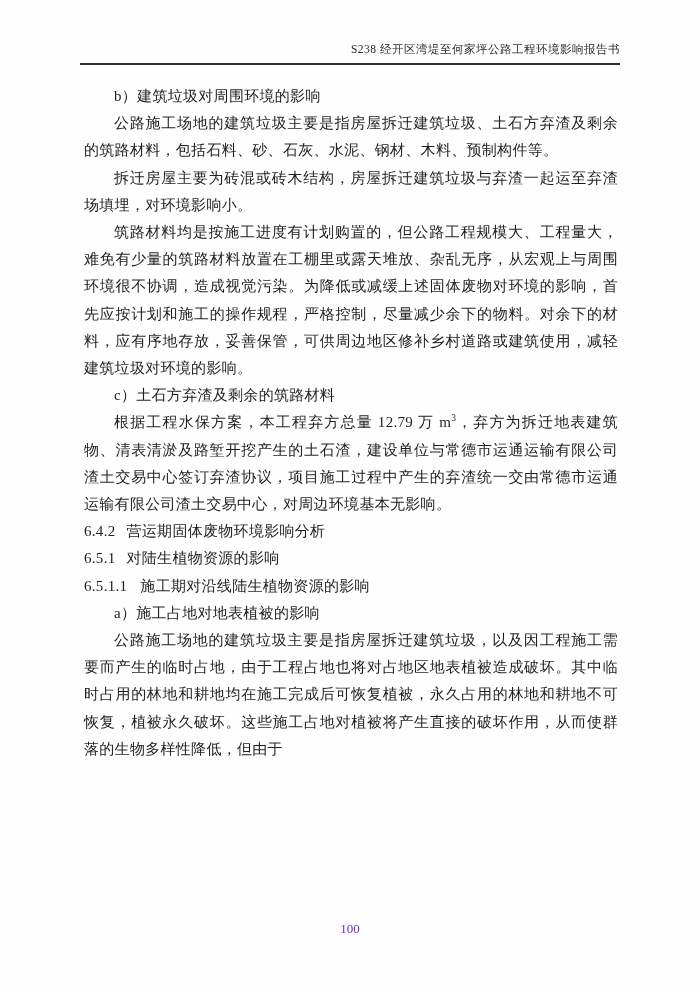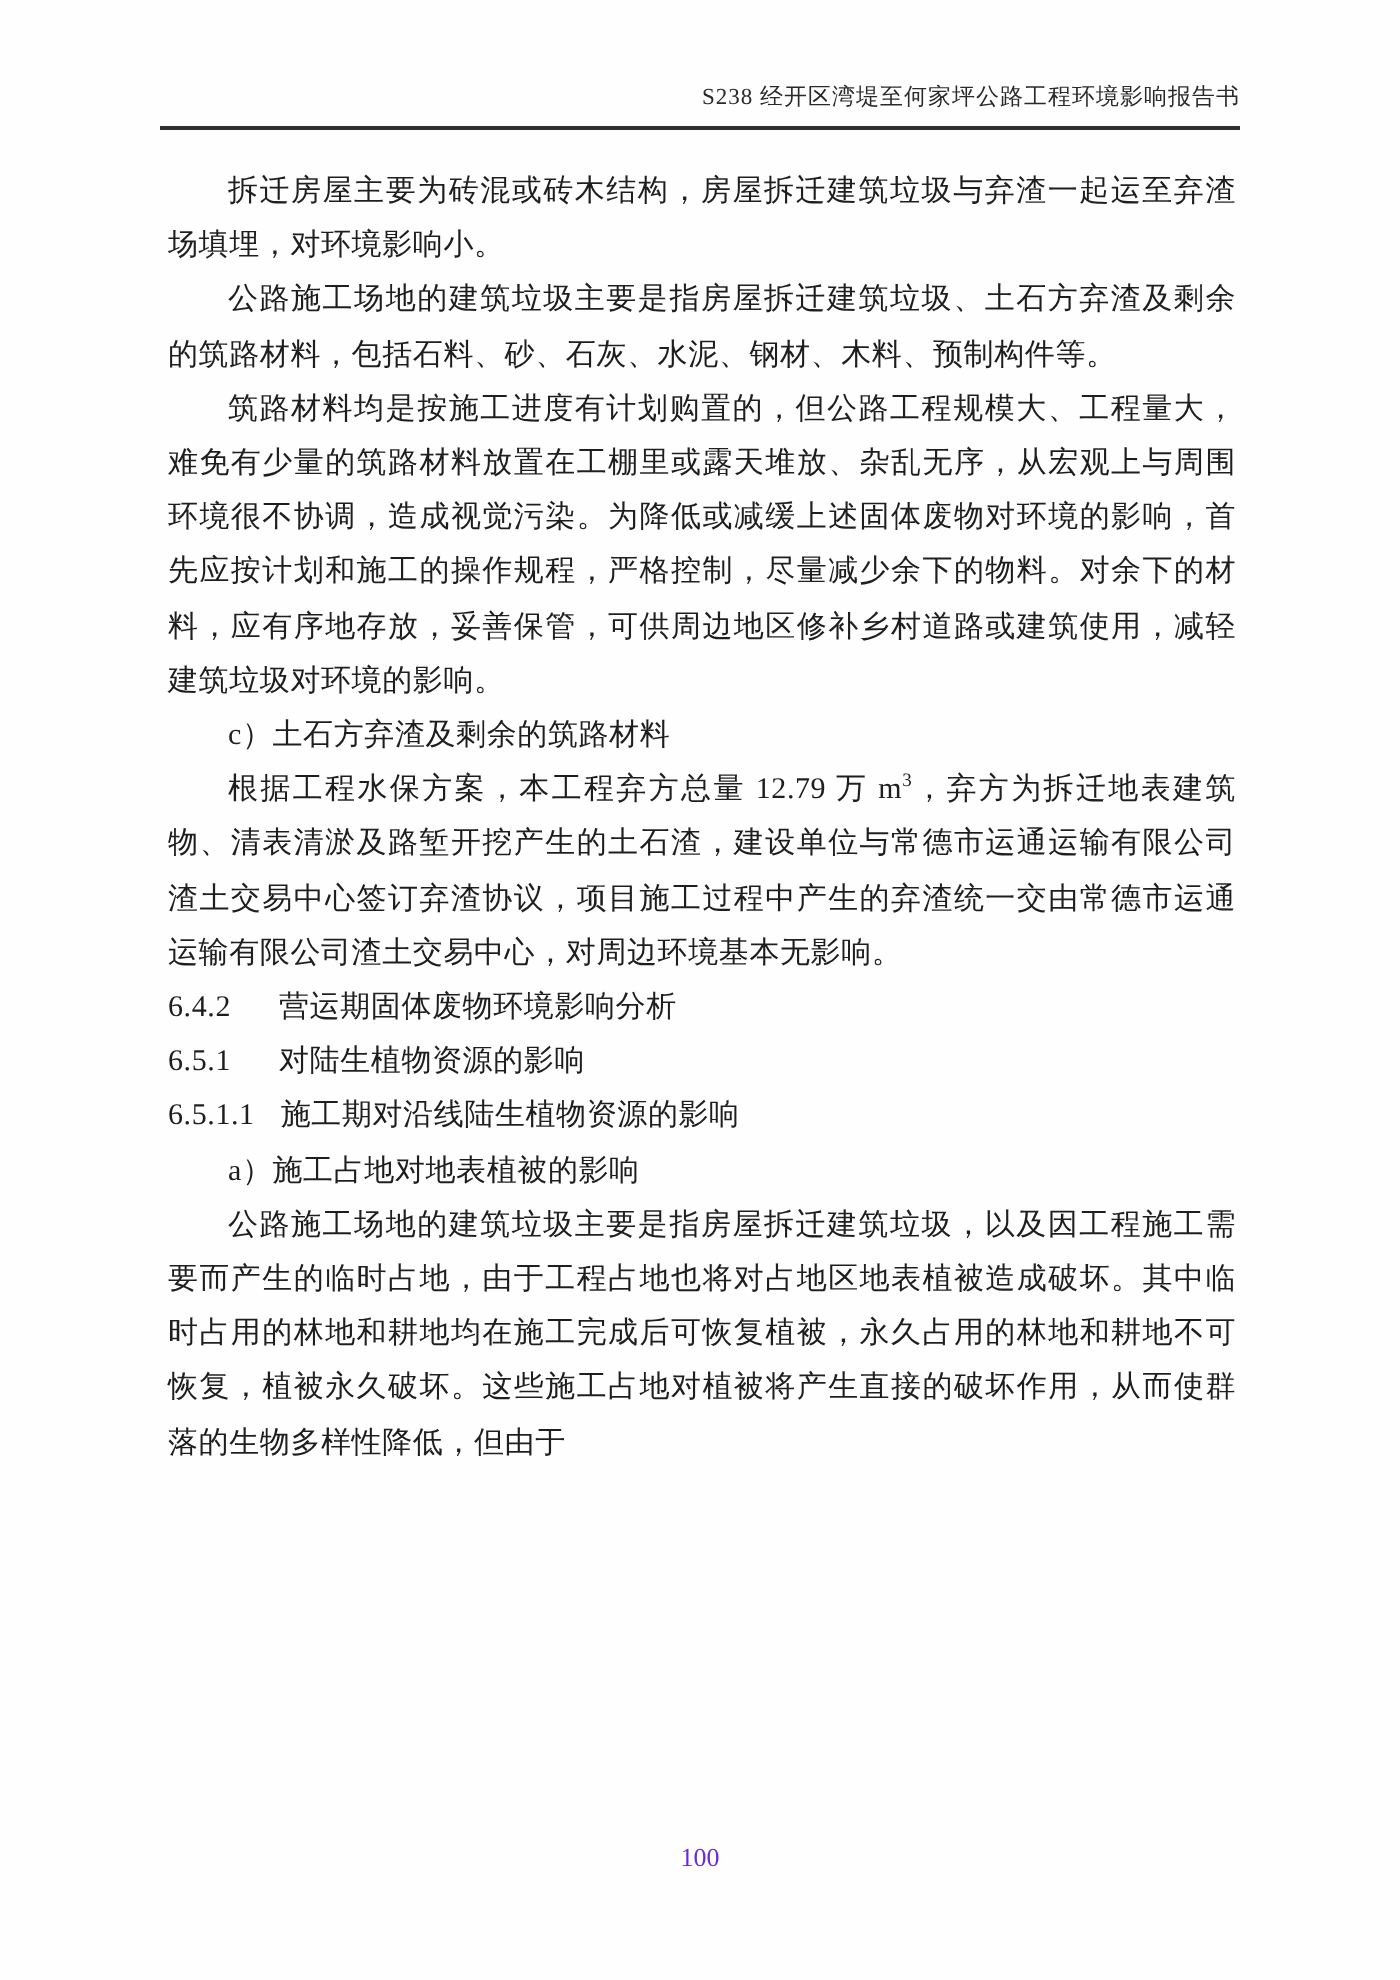--- a/index.html
+++ b/index.html
@@ -32,21 +32,21 @@
     left: 84px;
     width: 534px;
     font-size: 15px;
     line-height: 27.2px;
     text-align: justify;
     letter-spacing: 0.3px;
   }
   .body p { margin: 0; }
   .para { text-indent: 2em; }
   .h-sub { text-indent: 2em; }
-  .h-num .num { margin-right: 24px; }
+  .h-num .num { margin-right: 11px; }
   .h-num .num-tight { margin-right: 13px; }
   .h-bold {
     font-family: "Liberation Sans", "DejaVu Sans", sans-serif;
     font-weight: 700;
     font-size: 15.5px;
   }
   .h-bold .num-small { margin-right: 7px; }
   sup {
     font-size: 9.5px;
     line-height: 0;
@@ -66,24 +66,25 @@
 <body>
 
 <div class="page">
 
   <div class="header">
     <span>S238 经开区湾堤至何家坪公路工程环境影响报告书</span>
   </div>
 
   <div class="body">
 
+    <p class="h-sub">b）建筑垃圾对周围环境的影响</p>
+
+    <p class="para">公路施工场地的建筑垃圾主要是指房屋拆迁建筑垃圾、土石方弃渣及剩余的筑路材料，包括石料、砂、石灰、水泥、钢材、木料、预制构件等。</p>
 
     <p class="para">拆迁房屋主要为砖混或砖木结构，房屋拆迁建筑垃圾与弃渣一起运至弃渣场填埋，对环境影响小。</p>
-
-    <p class="para">公路施工场地的建筑垃圾主要是指房屋拆迁建筑垃圾、土石方弃渣及剩余的筑路材料，包括石料、砂、石灰、水泥、钢材、木料、预制构件等。</p>
 
     <p class="para">筑路材料均是按施工进度有计划购置的，但公路工程规模大、工程量大，难免有少量的筑路材料放置在工棚里或露天堆放、杂乱无序，从宏观上与周围环境很不协调，造成视觉污染。为降低或减缓上述固体废物对环境的影响，首先应按计划和施工的操作规程，严格控制，尽量减少余下的物料。对余下的材料，应有序地存放，妥善保管，可供周边地区修补乡村道路或建筑使用，减轻建筑垃圾对环境的影响。</p>
 
     <p class="h-sub">c）土石方弃渣及剩余的筑路材料</p>
 
     <p class="para"><span>根据工程水保方案，本工程弃方总量 12.79 万 m</span><sup>3</sup><span>，弃方为拆迁地表建筑物、清表清淤及路堑开挖产生的土石渣，建设单位与常德市运通运输有限公司渣土交易中心签订弃渣协议，项目施工过程中产生的弃渣统一交由常德市运通运输有限公司渣土交易中心，对周边环境基本无影响。</span></p>
 
     <p class="h-num"><span class="num">6.4.2</span><span>营运期固体废物环境影响分析</span></p>
 
 

